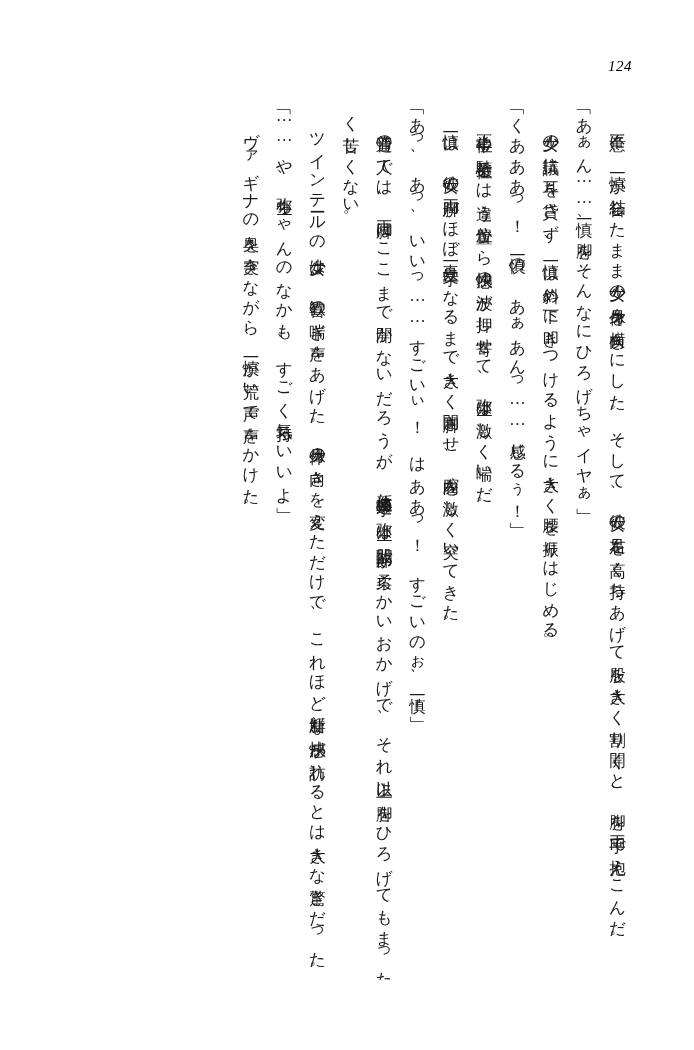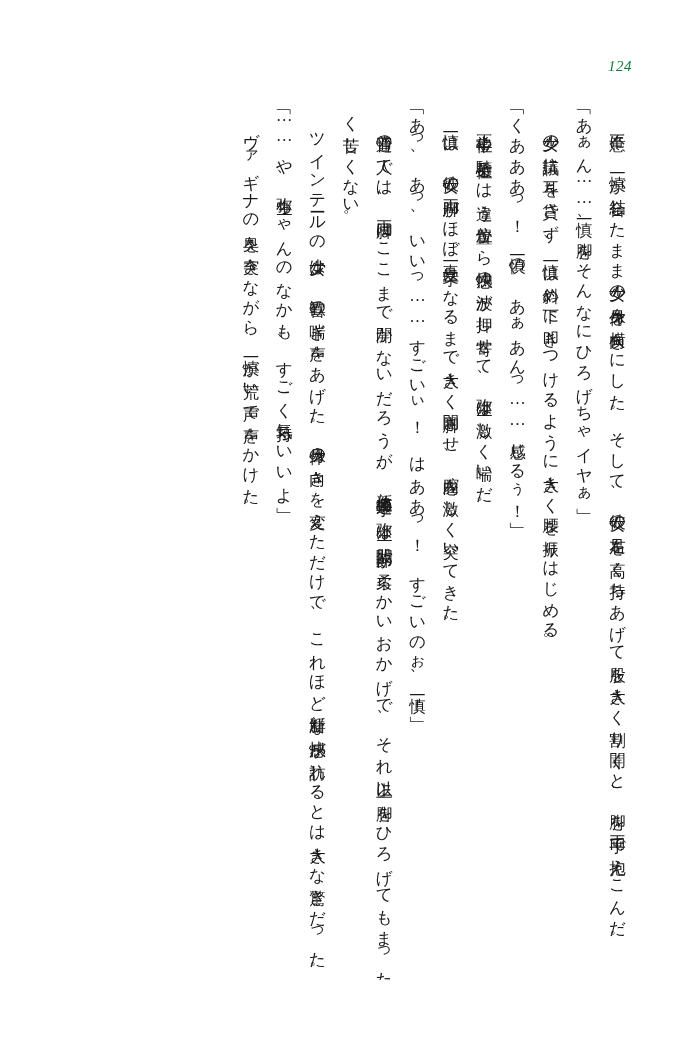--- a/index.html
+++ b/index.html
@@ -21,21 +21,21 @@
     background: #ffffff;
     box-sizing: border-box;
   }
   .page-number {
     position: absolute;
     top: 58px;
     right: 62px;
     font-size: 15px;
     font-family: "Liberation Serif", "DejaVu Serif", serif;
     font-style: italic;
-    color: #15803d;
+    color: #000000;
     letter-spacing: 0.5px;
   }
   .text-block {
     position: absolute;
     top: 104px;
     right: 60px;
     left: 62px;
     bottom: 70px;
     writing-mode: vertical-rl;
     -webkit-writing-mode: vertical-rl;

